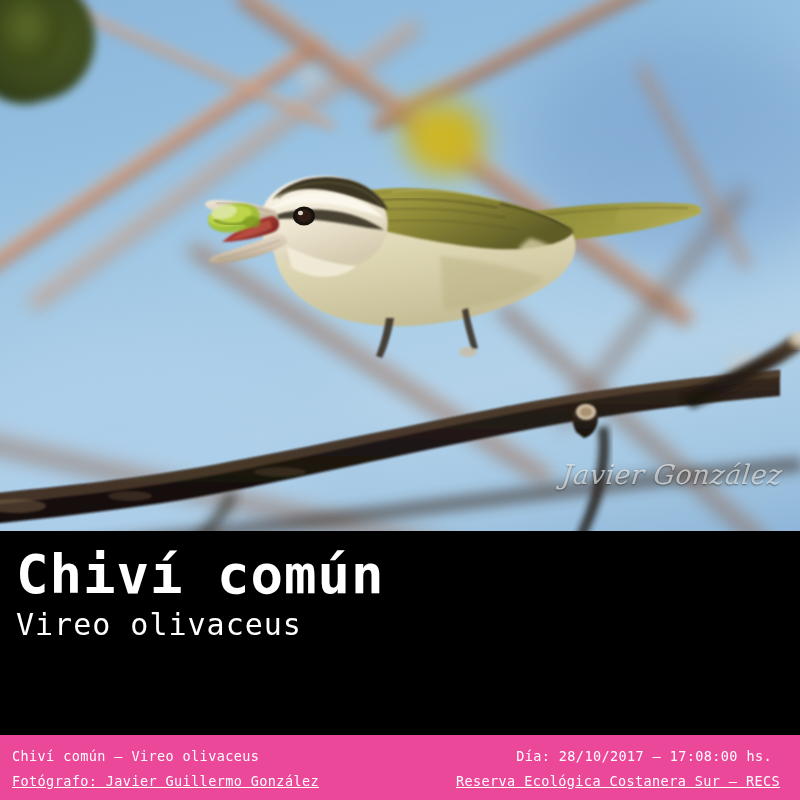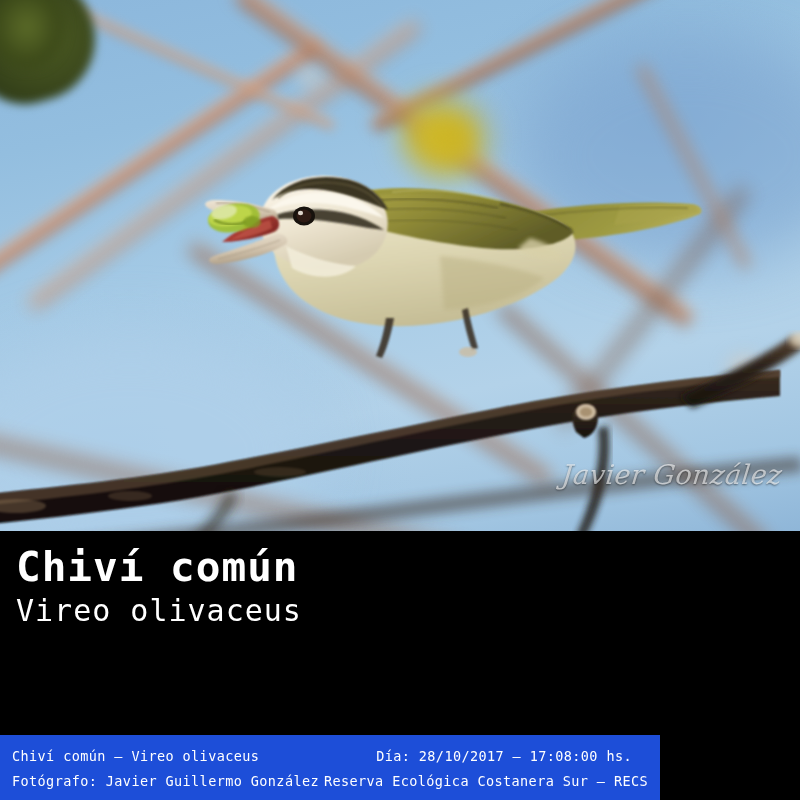--- a/index.html
+++ b/index.html
@@ -75,45 +75,45 @@
     white-space:nowrap;
   }
 
   
   #title-band {
     position:absolute; left:0; top:531px; width:800px; height:204px;
     background:#000;
   }
   #title-text { position:absolute; left:16px; top:14px; }
   .t-common {
-    font-size:41px; font-weight:bold; color:#ffffff;
+    font-size:54px; font-weight:bold; color:#ffffff;
     letter-spacing:1px; line-height:1.12; white-space:nowrap;
   }
   .t-english {
     font-size:34px; font-weight:normal; color:#eceaea;
     letter-spacing:1px; line-height:1.28; white-space:nowrap;
   }
   .t-latin {
     font-size:30px; font-weight:normal; color:#ffffff;
     letter-spacing:1px; line-height:1.32; white-space:nowrap;
   }
 
   
   #footer {
-    position:absolute; left:0; top:735px; width:660px; height:65px;
-    background:#1d4ed8;
+    position:absolute; left:0; top:735px; width:800px; height:65px;
+    background:#ec4899;
   }
   .f-left  { position:absolute; left:12px; }
   .f-right { position:absolute; right:12px; text-align:right; }
   .f-line {
     font-size:13.5px; color:#ffffff; letter-spacing:.4px;
     line-height:1.0; white-space:nowrap;
   }
   .f-r1 { position:absolute; top:15px; }
-  .f-r2 { position:absolute; top:40px; }
+  .f-r2 { position:absolute; top:40px;text-decoration:underline; }
 </style>
 </head>
 <body>
 
 <div id="photo">
 
   <div class="sky-soft" style="left:-60px;top:330px;width:380px;height:240px;background:rgba(176,208,234,.75);"></div>
   <div class="sky-soft" style="left:520px;top:40px;width:340px;height:230px;background:rgba(128,168,210,.6);"></div>
 
   <div class="bbranch" style="left:-30px;top:272px;width:420px;height:15px;transform:rotate(-34deg);
@@ -324,15 +324,15 @@
 
 </div>
 
 <div id="footer">
   <div class="f-left">
     <div class="f-line f-r1">Chiví común — Vireo olivaceus</div>
     <div class="f-line f-r2">Fotógrafo: Javier Guillermo González</div>
   </div>
   <div class="f-right">
     <div class="f-line f-r1" style="right:16px;">Día: 28/10/2017 — 17:08:00 hs.</div>
-    <div class="f-line f-r2" style="right:0;text-align:center;">Reserva Ecológica Costanera Sur — RECS</div>
+    <div class="f-line f-r2" style="right:8px;text-align:center;">Reserva Ecológica Costanera Sur — RECS</div>
   </div>
 </div>
 
 </body></html>

